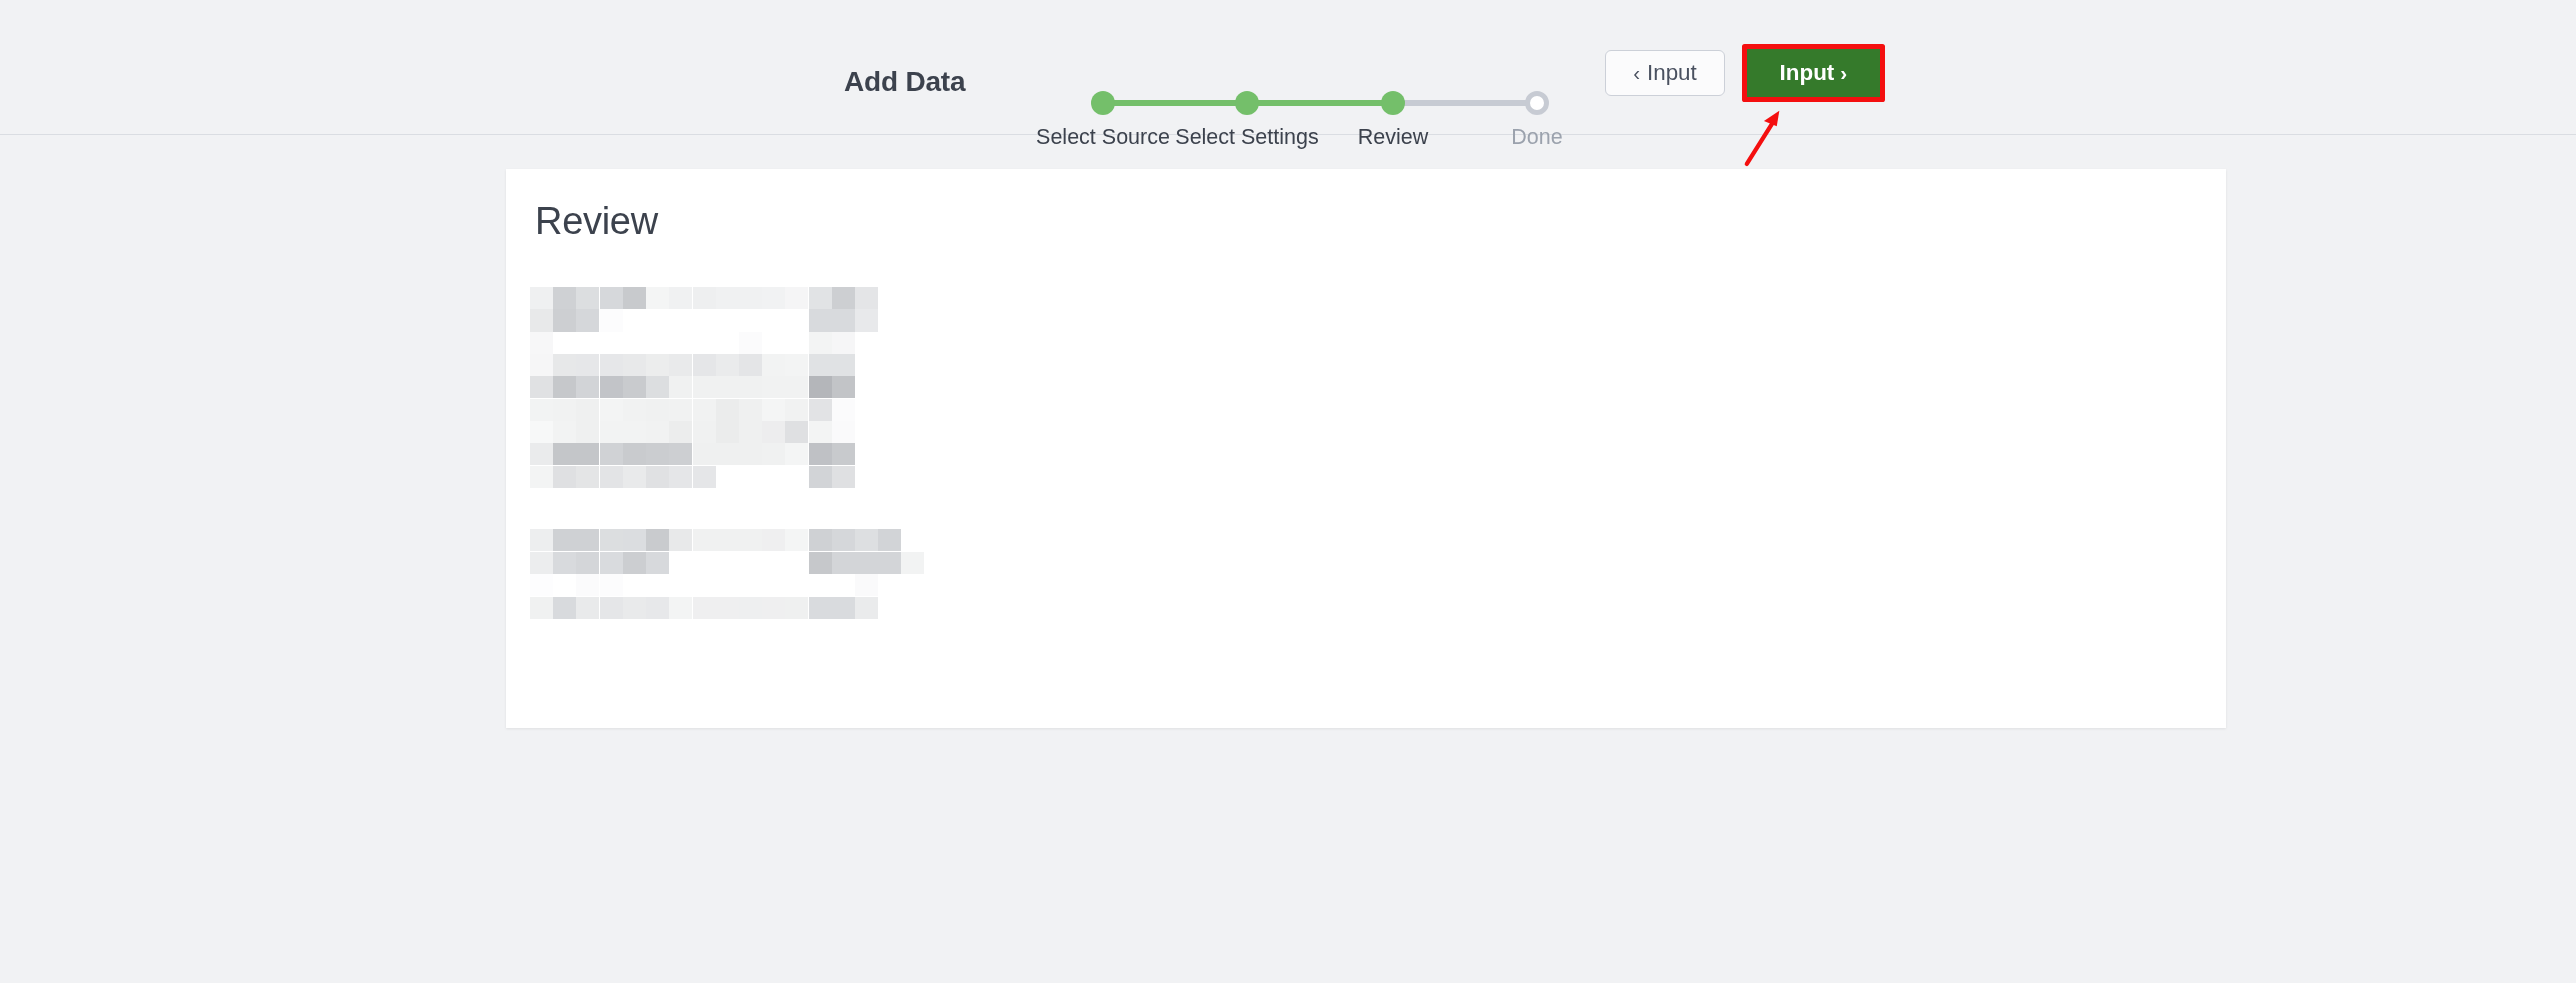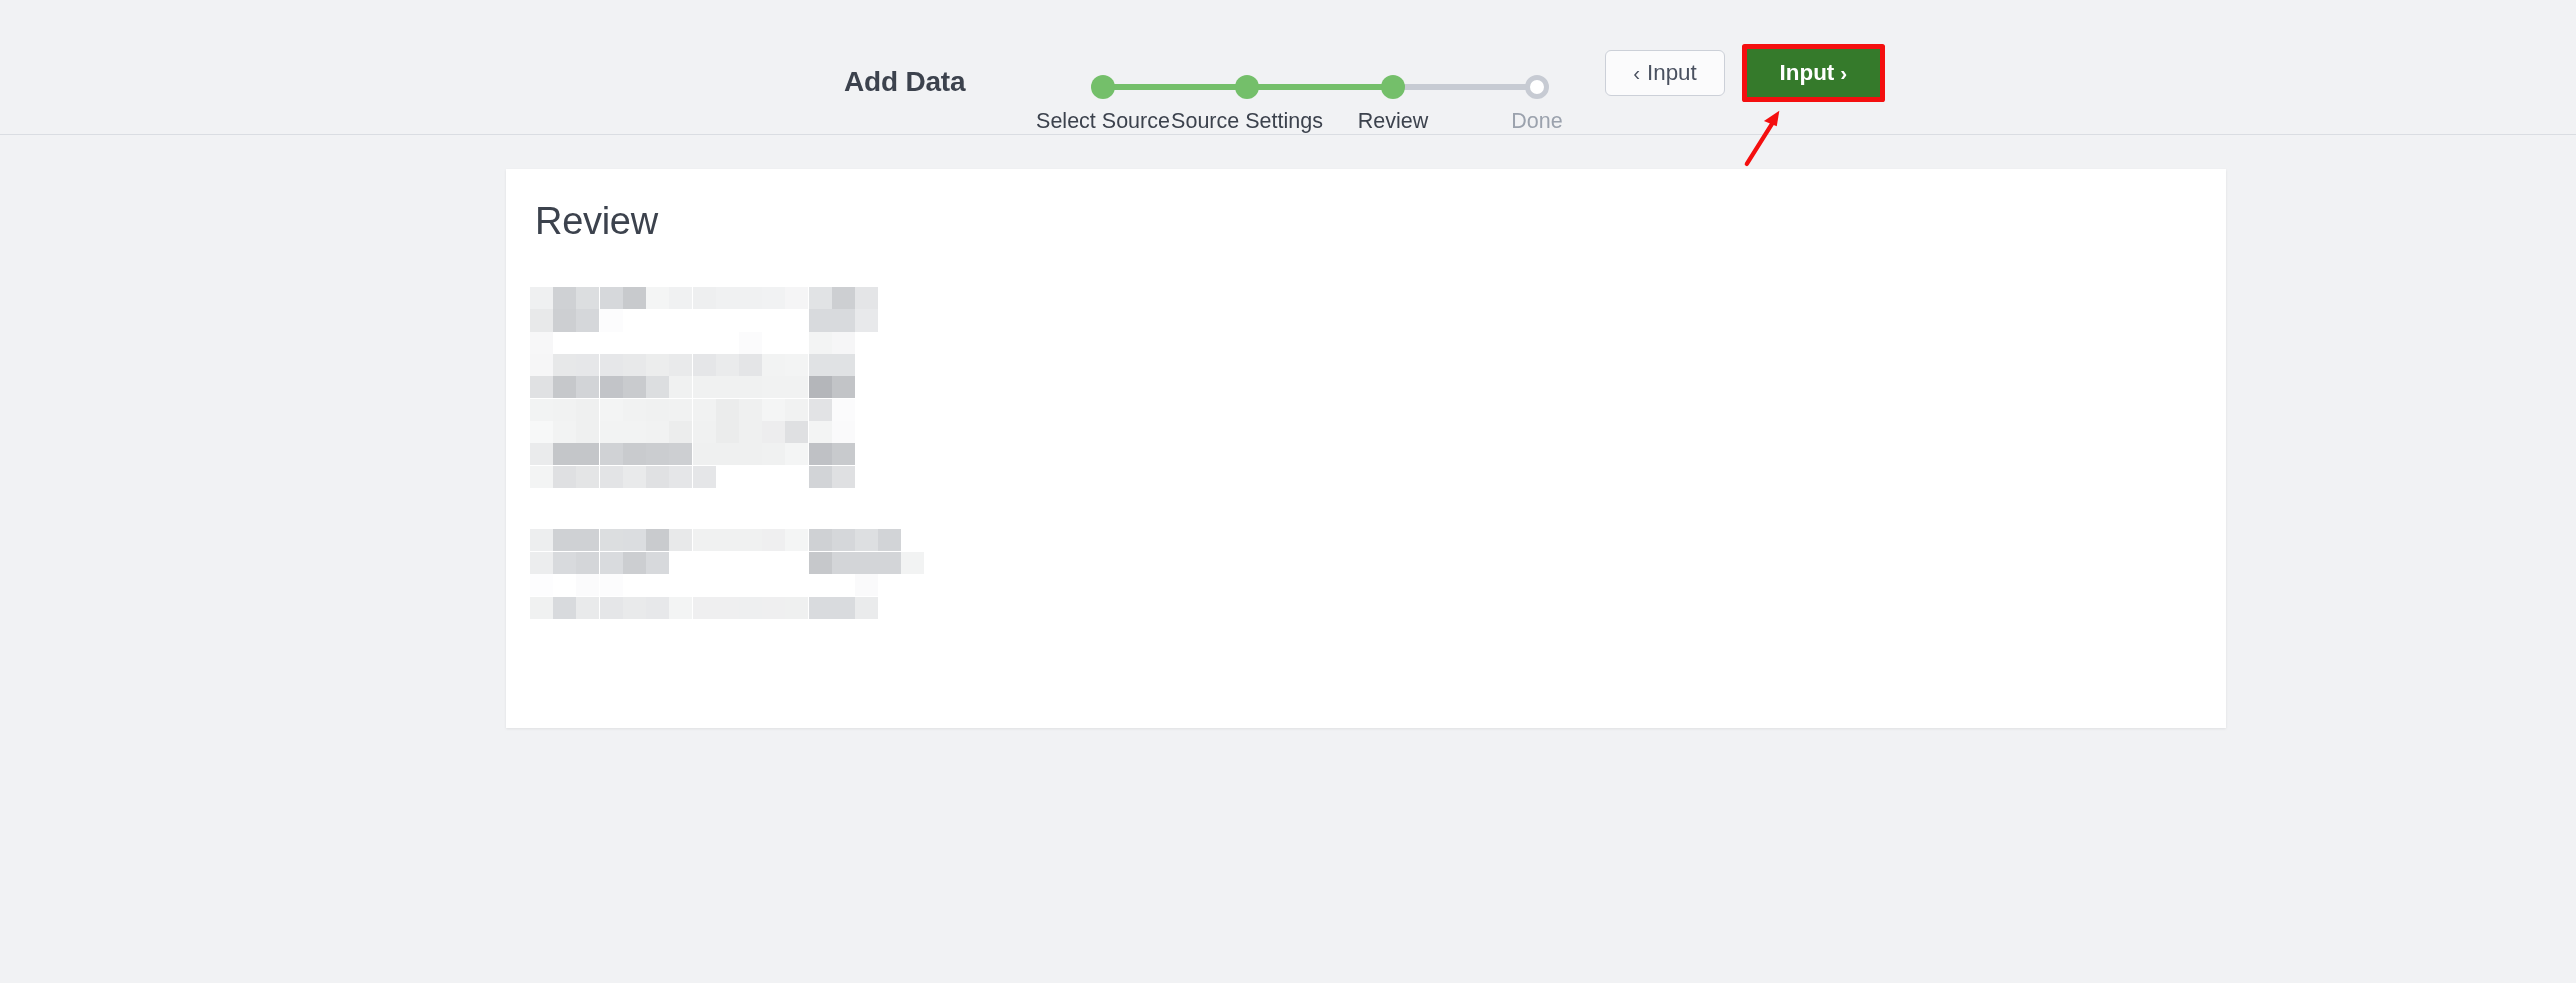--- a/index.html
+++ b/index.html
@@ -37,21 +37,21 @@
     font-weight: bold;
     color: #3c424d;
     letter-spacing: -0.2px;
     white-space: nowrap;
   }
 
   
   .stepper {
     position: absolute;
     left: 1091px;
-    top: 18px;
+    top: 34px;
     width: 481px;
     height: 86px;
   }
   .step-track {
     position: absolute;
     left: 12px;
     top: 47px;
     width: 434px;
     height: 6px;
     background: #c7cbd3;
@@ -209,21 +209,21 @@
       <div class="step-track"></div>
       <div class="step-track-fill"></div>
 
       <div class="step" style="left:12px;">
         <div class="step-dot"></div>
         <div class="step-label">Select Source</div>
       </div>
 
       <div class="step" style="left:156px;">
         <div class="step-dot"></div>
-        <div class="step-label">Source Settings</div>
+        <div class="step-label">Select Settings</div>
       </div>
 
       <div class="step" style="left:302px;">
         <div class="step-dot"></div>
         <div class="step-label">Review</div>
       </div>
 
       <div class="step pending" style="left:446px;">
         <div class="step-dot"></div>
         <div class="step-label">Done</div>

